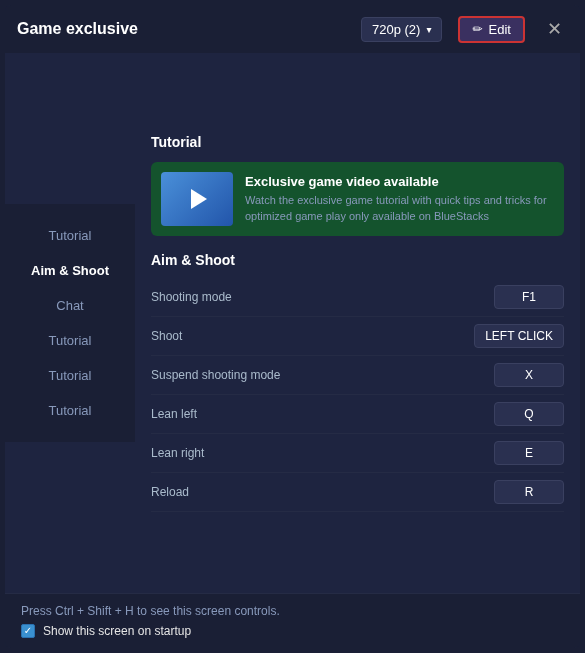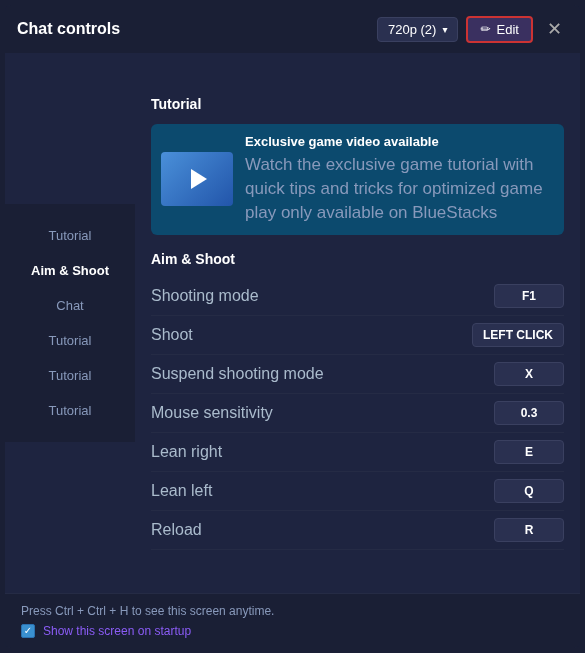--- a/index.html
+++ b/index.html
@@ -33,21 +33,21 @@
       flex-shrink: 0;
     }
     .title-text {
       color: #ffffff;
       font-size: 16px;
       font-weight: bold;
     }
     .titlebar-right {
       display: flex;
       align-items: center;
-      gap: 8px;
+      gap: 16px;
     }
     .resolution-btn {
       background: #2a3050;
       color: #ffffff;
       border: 1px solid #3a4060;
       border-radius: 4px;
       padding: 4px 10px;
       font-size: 13px;
       cursor: pointer;
       display: flex;
@@ -119,21 +119,21 @@
     .section-title {
       color: #ffffff;
       font-size: 14px;
       font-weight: bold;
       margin-bottom: 12px;
     }
     .tutorial-card {
       display: flex;
       align-items: center;
       gap: 12px;
-      background: #0c4a6e;
+      background: #14532d;
       border-radius: 6px;
       padding: 10px;
       margin-bottom: 16px;
     }
     .video-thumb {
       width: 72px;
       height: 54px;
       background: linear-gradient(135deg, #4a90d9, #2255aa);
       border-radius: 4px;
       display: flex;
@@ -153,50 +153,50 @@
       flex: 1;
     }
     .tutorial-title {
       color: #ffffff;
       font-size: 13px;
       font-weight: bold;
       margin-bottom: 4px;
     }
     .tutorial-desc {
       color: #8899bb;
-      font-size: 17px;
+      font-size: 11px;
       line-height: 1.4;
     }
     .aim-section-title {
       color: #ffffff;
       font-size: 14px;
       font-weight: bold;
       margin-bottom: 10px;
     }
     .control-row {
       display: flex;
       align-items: center;
       justify-content: space-between;
       padding: 7px 0;
       border-bottom: 1px solid #252b45;
     }
     .control-label {
       color: #aabbcc;
-      font-size: 16px;
+      font-size: 12px;
     }
     .key-badge {
       background: #2a3050;
       color: #ffffff;
       border: 1px solid #3a4060;
       border-radius: 4px;
       padding: 4px 10px;
       font-size: 12px;
       min-width: 70px;
       text-align: center;
-      font-weight: bold;
+      font-weight: normal;
     }
     .footer {
       background: #1a1f35;
       padding: 10px 16px;
       border-top: 1px solid #252b45;
       flex-shrink: 0;
     }
     .footer-text {
       color: #8899bb;
       font-size: 12px;
@@ -218,38 +218,38 @@
       justify-content: center;
       cursor: pointer;
       flex-shrink: 0;
     }
     .checkbox-check {
       color: #ffffff;
       font-size: 10px;
       line-height: 1;
     }
     .checkbox-label {
-      color: #8b5cf6;
+      color: #e5e5e5;
       font-size: 12px;
     }
     .chevron {
       font-size: 10px;
       margin-left: 2px;
     }
     .pencil-icon {
       font-size: 12px;
     }
   </style>
 </head>
 <body>
 
 <div class="window">
 
   <div class="titlebar">
-    <span class="title-text">Chat controls</span>
+    <span class="title-text">Game exclusive</span>
     <div class="titlebar-right">
       <button class="resolution-btn">
         <span>720p (2)</span>
         <span class="chevron">▾</span>
       </button>
       <button class="edit-btn">
         <span class="pencil-icon">✏</span>
         <span>Edit</span>
       </button>
       <button class="close-btn">
@@ -302,40 +302,36 @@
       </div>
       <div class="control-row">
         <span class="control-label">Shoot</span>
         <span class="key-badge">LEFT CLICK</span>
       </div>
       <div class="control-row">
         <span class="control-label">Suspend shooting mode</span>
         <span class="key-badge">X</span>
       </div>
       <div class="control-row">
-        <span class="control-label">Mouse sensitivity</span>
-        <span class="key-badge">0.3</span>
+        <span class="control-label">Lean left</span>
+        <span class="key-badge">Q</span>
       </div>
       <div class="control-row">
         <span class="control-label">Lean right</span>
         <span class="key-badge">E</span>
       </div>
       <div class="control-row">
-        <span class="control-label">Lean left</span>
-        <span class="key-badge">Q</span>
-      </div>
-      <div class="control-row">
         <span class="control-label">Reload</span>
         <span class="key-badge">R</span>
       </div>
     </div>
   </div>
 
   <div class="footer">
-    <div class="footer-text">Press Ctrl + Ctrl + H to see this screen anytime.</div>
+    <div class="footer-text">Press Ctrl + Shift + H to see this screen controls.</div>
     <div class="footer-checkbox">
       <div class="checkbox">
         <span class="checkbox-check">✓</span>
       </div>
       <span class="checkbox-label">Show this screen on startup</span>
     </div>
   </div>
 </div>
 
 </body></html>

